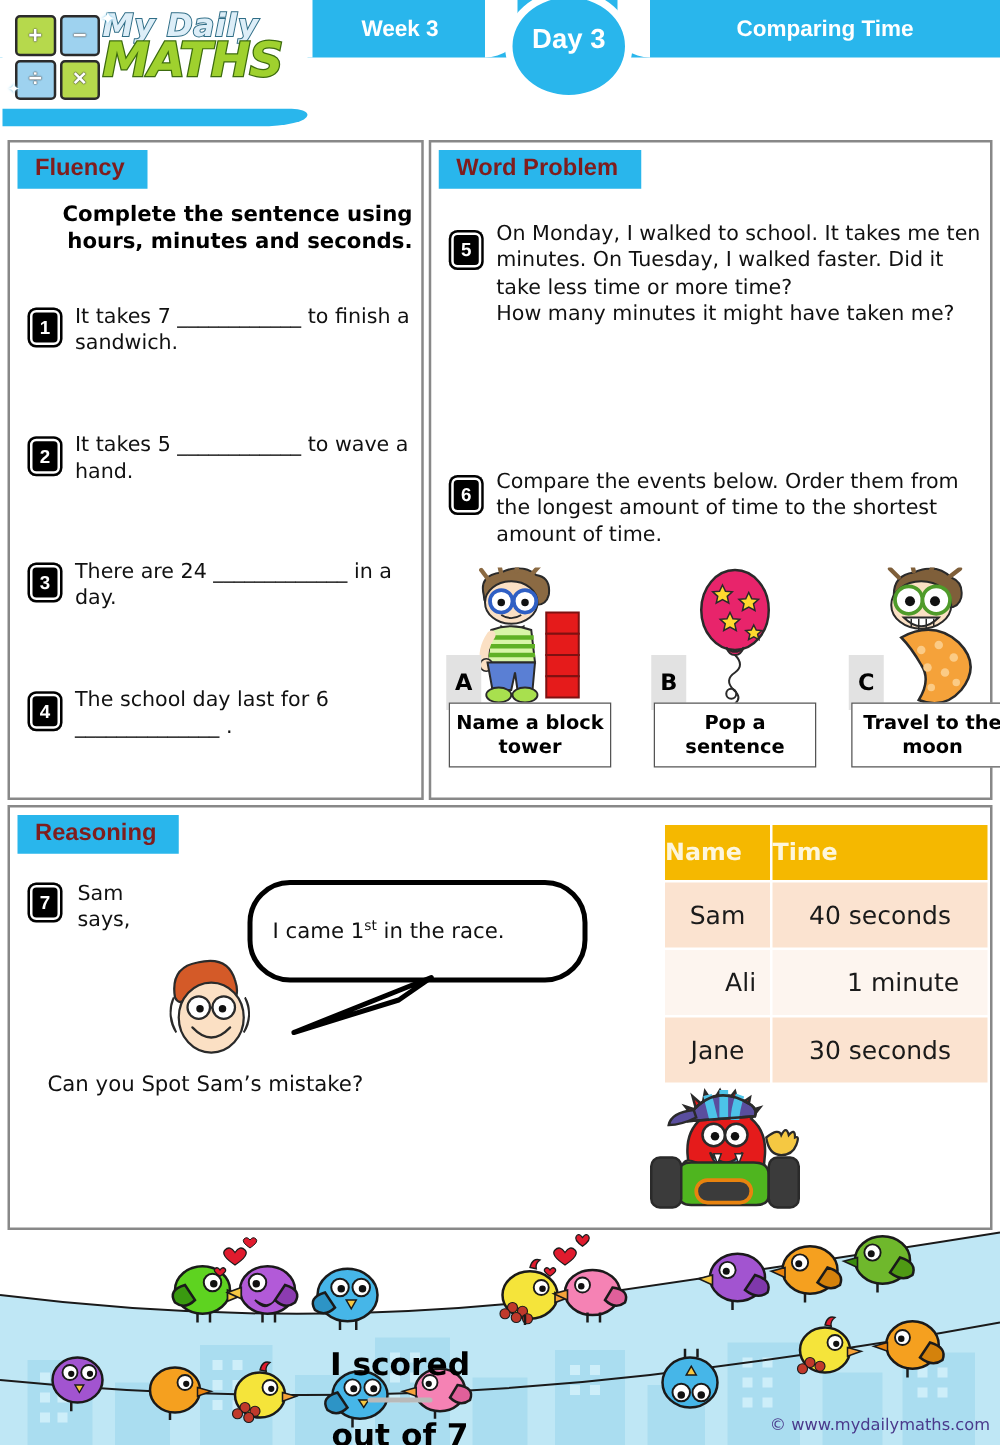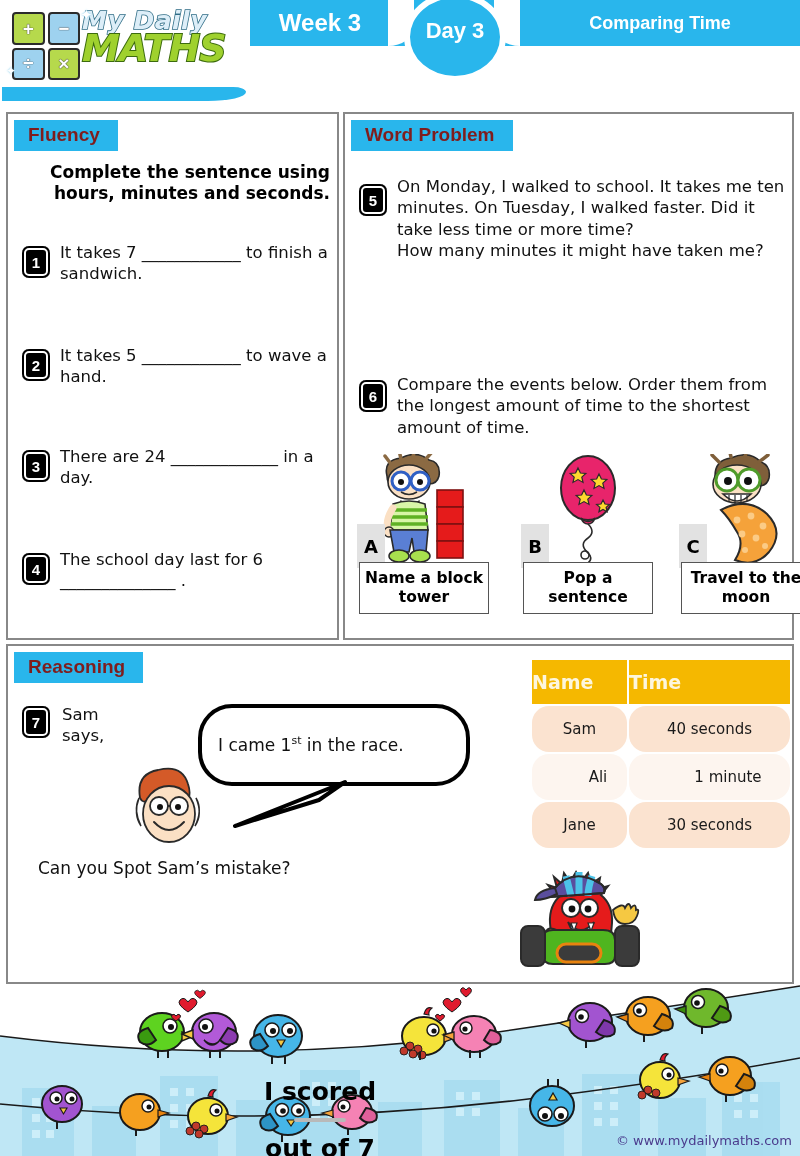--- a/index.html
+++ b/index.html
@@ -64,21 +64,21 @@
     -webkit-text-stroke: 2px #3c6b0e;
     paint-order: stroke fill;
     letter-spacing: -1px;
   }
   .spark { position: absolute; color: #ffffff; font-size: 15px;
            text-shadow: 0 0 2px #6fc4e8; }
 
   .hdr-week {
     position: absolute; left: 250px; top: 0; width: 140px; height: 46px;
     display: flex; align-items: center; justify-content: center;
-    color: #ffffff; font-size: 24px; font-weight: bold;
+    color: #ffffff; font-size: 18px; font-weight: bold;
   }
   .hdr-notch {
     position: absolute; left: 388px; top: 0; width: 26px; height: 46px;
     background: #ffffff;
     border-bottom-right-radius: 26px 20px;
   }
   .hdr-notch2 {
     position: absolute; left: 494px; top: 0; width: 26px; height: 46px;
     background: #ffffff;
     border-bottom-left-radius: 26px 20px;
@@ -192,21 +192,21 @@
   .rtable {
     position: absolute; left: 522px; top: 12px; width: 262px;
     border-collapse: separate; border-spacing: 2px;
     font-family: "DejaVu Sans", sans-serif;
   }
   .rtable th {
     background: #f5b800; color: #fdf6dd;
     font-size: 19px; font-weight: bold; padding: 11px 0; text-align: left;
   }
   .rtable td {
-    font-size: 15px; color: #1a1a1a; padding: 14px 0; text-align: center; border-radius: 17px;
+    font-size: 20px; color: #1a1a1a; padding: 14px 0; text-align: center;
   }
   .rtable tr.odd td  { background: #fbe3d0; }
   .rtable tr.even td { background: #fdf5ef; padding-left: 37px; }
 
   
   .footer { position: absolute; left: 0; top: 984px; width: 800px; height: 172px; overflow: hidden; }
   .sky { position: absolute; left: 0; top: 0; width: 800px; height: 172px; background: #ffffff; }
   .score-row {
     position: absolute; left: 0; bottom: 14px; width: 640px; height: 44px;
     display: flex; align-items: center; justify-content: center; gap: 12px; z-index: 8; flex-direction: column;

